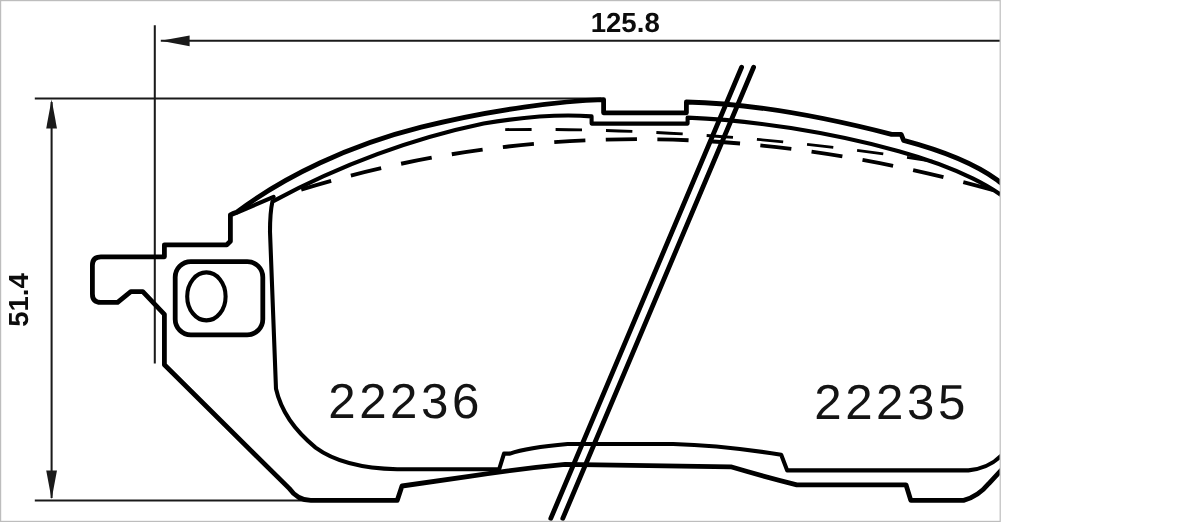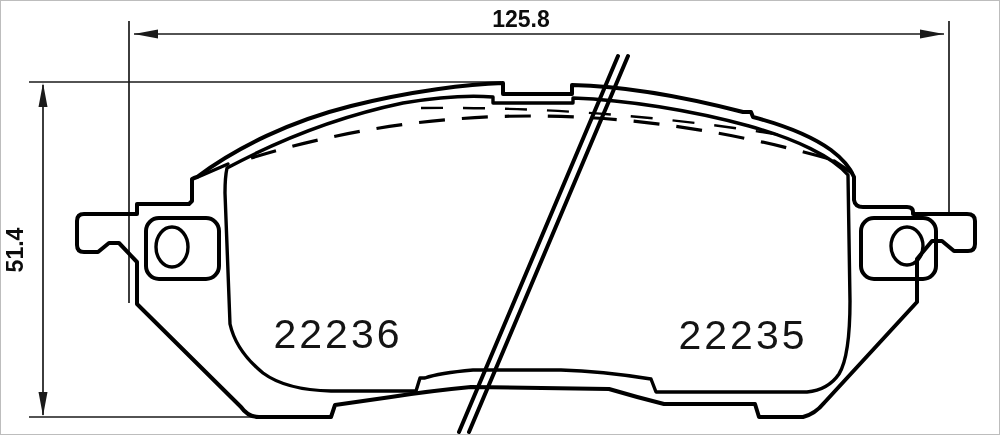--- a/index.html
+++ b/index.html
@@ -1,18 +1,18 @@
 <!DOCTYPE html>
 <html><head>
 <meta charset="utf-8">
 <style>
   html,body{margin:0;padding:0;background:#ffffff;}
   #stage{
     position:relative;
-    width:1000px;height:435px;
+    width:834px;height:435px;
     background:#ffffff;
     box-sizing:border-box;
     border:1px solid #bdbdbd;
     font-family:"Liberation Sans", sans-serif;
     overflow:hidden;
   }
   svg{display:block;}
   .thick{stroke:#000000;stroke-width:4;fill:none;stroke-linejoin:round;stroke-linecap:round;}
   .med{stroke:#000000;stroke-width:3.4;fill:none;stroke-linejoin:round;stroke-linecap:round;}
   .dash1{stroke:#000000;stroke-width:3.2;fill:none;stroke-dasharray:26 17;stroke-linecap:butt;}

